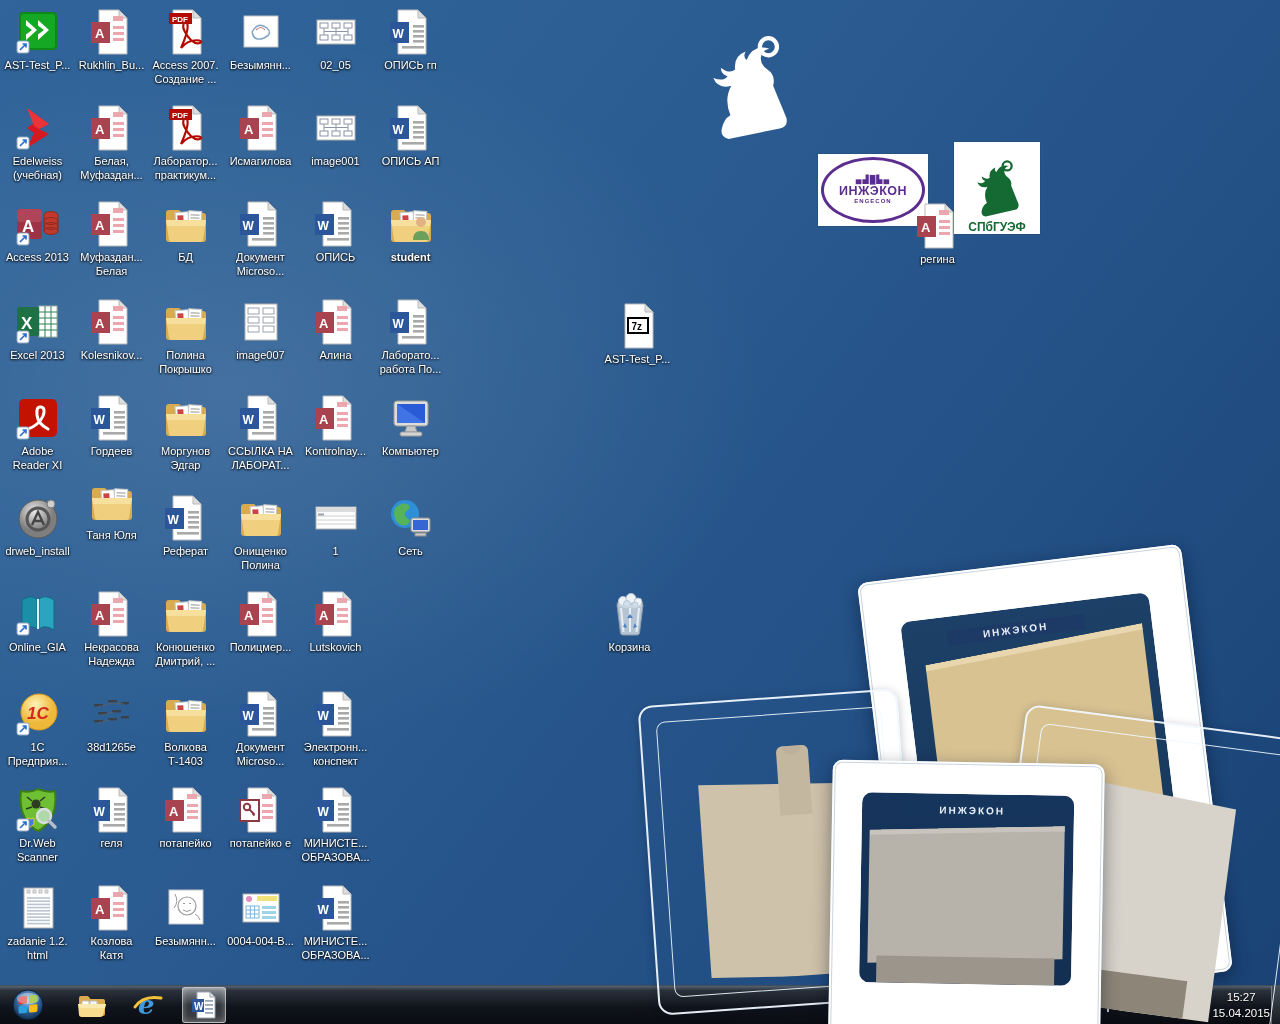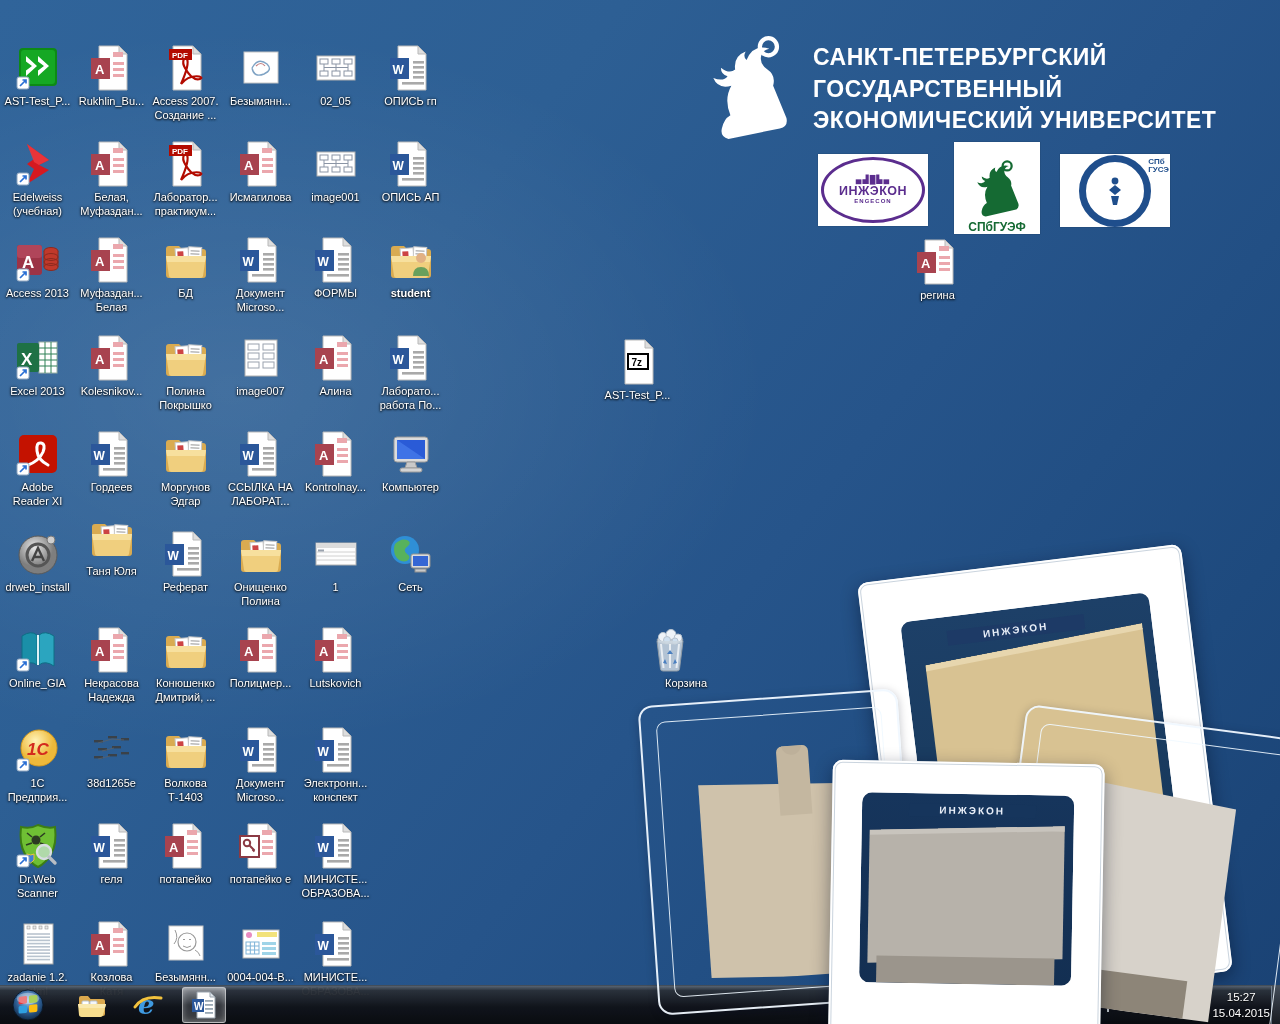--- a/index.html
+++ b/index.html
@@ -2,21 +2,21 @@
 <html><head>
 <meta charset="utf-8">
 <style>
   html,body{margin:0;padding:0;width:1280px;height:1024px;overflow:hidden;
     font-family:"Liberation Sans","DejaVu Sans",sans-serif;}
   #desktop{position:relative;width:1280px;height:1024px;
     background:
       radial-gradient(900px 600px at 18% 38%, rgba(255,255,255,.10), rgba(255,255,255,0) 60%),
       linear-gradient(128deg,#30649a 0%,#2d5f94 30%,#26548a 58%,#1e4a7e 82%,#1a4274 100%);}
   
-  .dicon{position:absolute;width:75px;text-align:center;cursor:default;margin-top:36px;}
+  .dicon{position:absolute;width:75px;text-align:center;cursor:default;}
   .dicon-img{width:48px;height:48px;margin:0 auto;}
   .dicon-img svg{width:100%;height:100%;display:block;}
   .dicon-label{margin-top:3px;color:#fff;font-size:11px;line-height:1.25;white-space:pre-line;
     text-shadow:0 1px 2px rgba(0,0,0,.95),0 0 3px rgba(0,0,0,.8);}
   
   .uni-header{position:absolute;left:700px;top:28px;width:540px;display:flex;}
   .griffin{width:95px;height:115px;flex:0 0 auto;margin-top:4px;}
   .uni-text{margin-left:18px;color:#fff;font-weight:bold;font-size:23px;line-height:1.37;
     letter-spacing:.5px;margin-top:14px;}
   .logos{position:absolute;left:818px;top:142px;width:370px;height:100px;}
@@ -73,54 +73,36 @@
 </head>
 <body>
 
 <div id="desktop">
 
   <div class="uni-header">
     <svg class="griffin" viewBox="0 0 100 120">
       <path d="M30 112 q-9-2-7-11 q2-10 9-14 q-7-17 1-31 q-14 4-19-8 q11 4 15-2 q-7-2-7-9 q9 7 15 2 q-2-14 11-19 q-3 6 1 9 q7-17 24-12 q-9 2-9 11 q0 6 7 11 q9 6 6 17 l14 34 q2 9-7 11 z" fill="#fff"></path>
       <circle cx="72" cy="15" r="9" fill="none" stroke="#fff" stroke-width="4.5"></circle>
     </svg>
-    <div class="uni-text">
-      <div>САНКТ-ПЕТЕРБУРГСКИЙ</div>
-      <div>ГОСУДАРСТВЕННЫЙ</div>
-      <div>ЭКОНОМИЧЕСКИЙ УНИВЕРСИТЕТ</div>
-    </div>
   </div>
 
   <div class="logos">
     <div class="logo-card logo-engecon">
       <div class="eng-oval">
         <div class="eng-build">▄▟█▙▄</div>
         <div class="eng-title">ИНЖЭКОН</div>
         <div class="eng-sub">ENGECON</div>
       </div>
     </div>
     <div class="logo-card logo-spbguef">
       <svg class="guef-glyph" viewBox="0 0 100 110">
         <path d="M30 104 q-9-2-7-11 q2-9 9-13 q-7-16 1-29 q-13 4-18-8 q10 4 14-2 q-6-2-6-8 q8 6 14 2 q-2-13 10-18 q-2 6 2 8 q6-15 22-11 q-8 2-8 10 q0 6 6 10 q8 6 6 15 l13 32 q2 9-6 11 z" fill="#156a33"></path>
         <circle cx="68" cy="14" r="8" fill="none" stroke="#156a33" stroke-width="4"></circle>
       </svg>
       <div class="guef-title">СПбГУЭФ</div>
-    </div>
-    <div class="logo-card logo-guse">
-      <div class="guse-ring">
-        <div class="guse-txt">
-          <div>СПб</div>
-          <div>ГУСЭ</div>
-        </div>
-        <svg class="guse-fig" viewBox="0 0 22 30">
-          <circle cx="11" cy="5" r="3.4" fill="#1f4e8c"></circle>
-          <path d="M11 9 l6 5 -6 5 -6-5 z" fill="#1f4e8c"></path>
-          <path d="M7 20 h8 l-2 9 h-4 z" fill="#1f4e8c"></path>
-        </svg>
-      </div>
     </div>
   </div>
 
   <div>
 
     <div class="pcard polaroid" style="left:882px;top:562px;width:326px;height:430px;transform:rotate(-7deg);z-index:1;">
       <div class="photo" style="left:38px;top:44px;right:38px;height:300px;">
         <div class="sky" style="background:linear-gradient(180deg,#1d4068,#163758);"></div>
         <div class="signband" style="left:18%;top:14px;width:55%;background:#1d3a66;padding:2px 0;">ИНЖЭКОН</div>
         <div class="building bwin" style="left:8%;top:38px;width:88%;height:72%;background:#d8c292;transform:skewY(-4deg);box-shadow:inset 0 6px 0 #e7d6ae;"></div>
@@ -438,21 +420,21 @@
               <rect x="26" y="17" width="11" height="2.6"></rect>
               <rect x="26" y="22" width="11" height="2.6"></rect>
               <rect x="26" y="27" width="11" height="2.6"></rect>
               <rect x="26" y="32" width="11" height="2.6"></rect>
               <rect x="15" y="38" width="22" height="2.6"></rect>
             </g>
             <rect x="3" y="14" width="19" height="21" fill="#2b579a"></rect>
             <text x="5.5" y="29.5" font-size="12" font-weight="bold" fill="#fff">W</text>
           </svg>
         </div>
-        <div class="dicon-label">ФОРМЫ</div>
+        <div class="dicon-label">ОПИСЬ</div>
       </div>
       <div class="dicon" style="left: 373px; top: 200px; font-weight: bold;">
         <div class="dicon-img">
           <svg viewBox="0 0 48 48">
             <path d="M4 13 q0-3 3-3 h10 l3 3 h21 q3 0 3 3 v23 q0 3-3 3 H7 q-3 0-3-3 z" fill="#d9ab51"></path>
             <g transform="rotate(-4 24 26)">
               <rect x="14" y="12" width="13" height="18" fill="#fff" stroke="#c8c8c8"></rect>
               <g fill="#cc4444">
                 <rect x="16" y="15" width="6" height="5"></rect>
                 <rect x="16" y="22" width="9" height="1.6"></rect>
@@ -1192,21 +1174,21 @@
         <div class="dicon-img">
           <svg viewBox="0 0 48 48">
             <path d="M11 2 h20 l8 8 v36 H11 z" fill="#fff" stroke="#b9b9b9"></path>
             <path d="M31 2 l8 8 h-8 z" fill="#ddd" stroke="#b9b9b9"></path>
             <rect x="14" y="16" width="20" height="15" fill="#fff" stroke="#000" stroke-width="2"></rect>
             <text x="17.5" y="27.5" font-size="10" font-weight="bold" fill="#000">7z</text>
           </svg>
         </div>
         <div class="dicon-label">AST-Test_P...</div>
       </div>
-      <div class="dicon" style="left: 632px; top: 590px; text-align: right;">
+      <div class="dicon" style="left: 592px; top: 590px;">
         <div class="dicon-img">
           <svg viewBox="0 0 48 48">
             <g transform="translate(0,2)">
               <ellipse cx="24" cy="12" rx="13" ry="4" fill="#c5ccd4" stroke="#8e9aa5"></ellipse>
               <g fill="#eef3f8" stroke="#b9c4cf">
                 <circle cx="17" cy="9" r="4.5"></circle>
                 <circle cx="25" cy="6.5" r="5"></circle>
                 <circle cx="32" cy="10" r="4"></circle>
                 <circle cx="21" cy="12" r="3.5" fill="#cfe0f0"></circle>
                 <circle cx="29" cy="13" r="3" fill="#cfe0f0"></circle>

